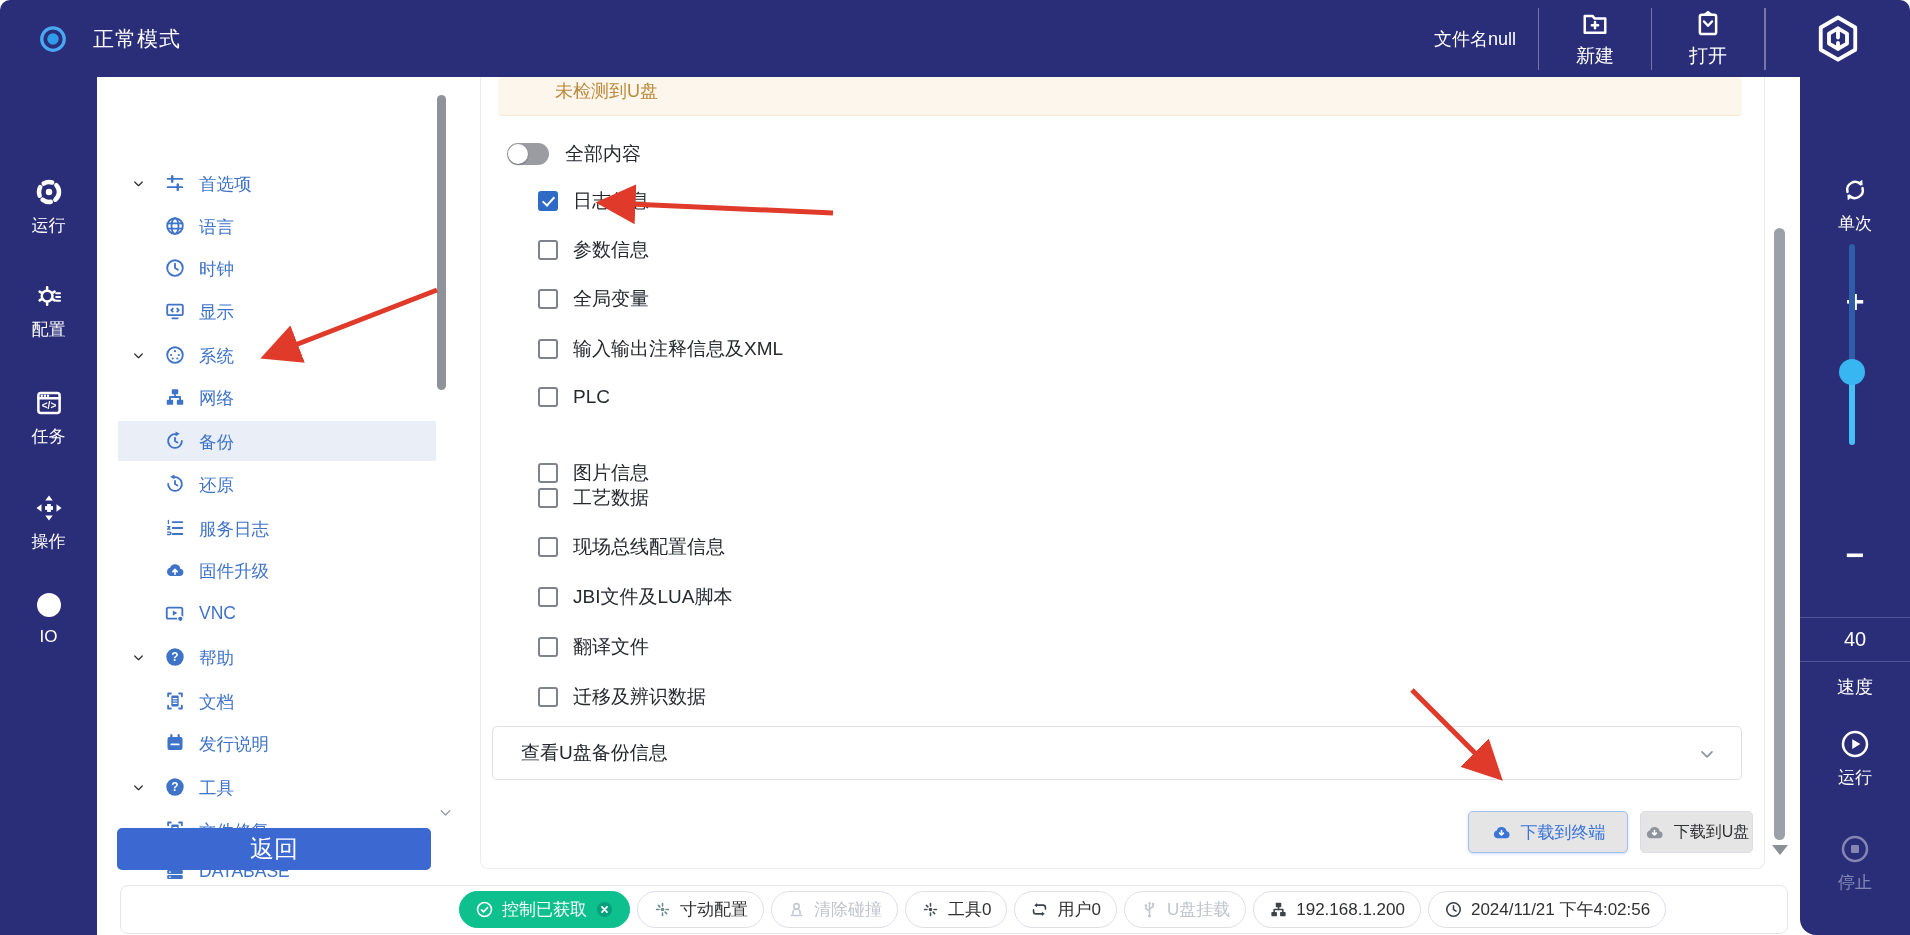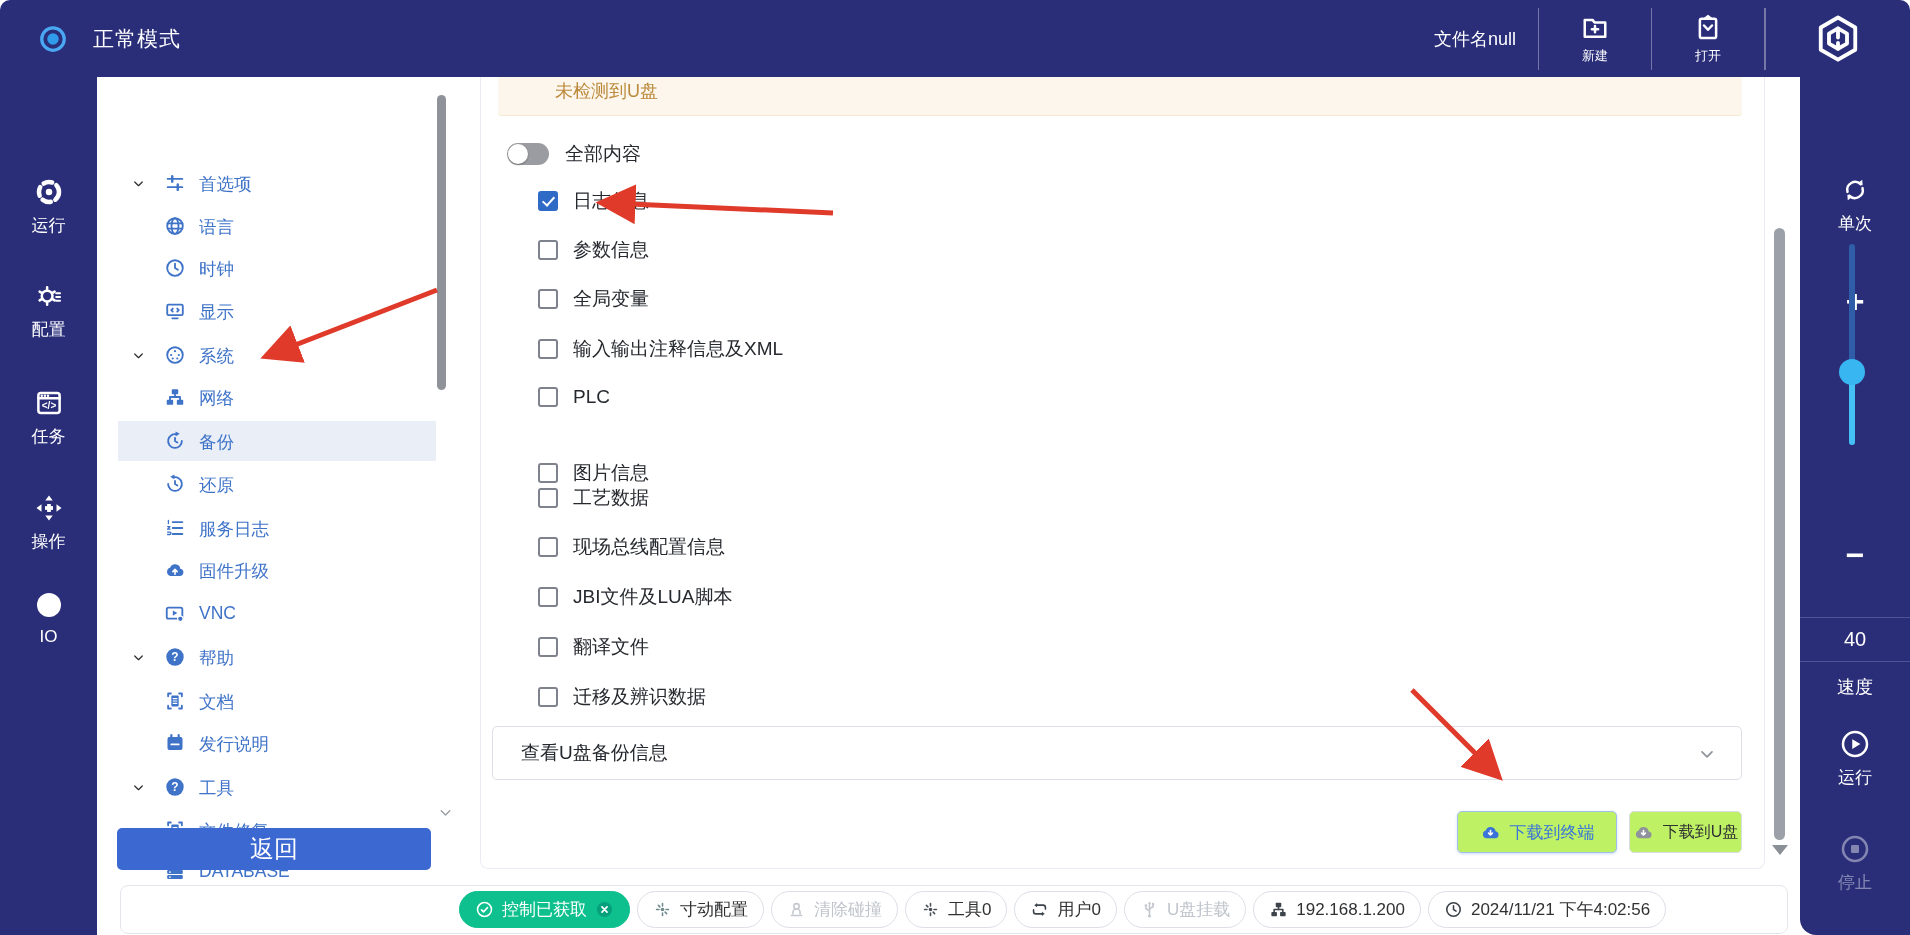--- a/index.html
+++ b/index.html
@@ -9,21 +9,21 @@
   
   .topbar{position:absolute;left:0;top:0;width:1910px;height:77px;background:#2a2e79;border-radius:10px 10px 0 0;display:flex;align-items:center;color:#fff;}
   .mode{display:flex;align-items:center;gap:25px;margin-left:38px;}
   .mode-ic{width:30px;height:30px;}
   .mode-label{font-size:21px;letter-spacing:1px;}
   .tb-right{margin-left:auto;display:flex;align-items:center;height:100%;}
   .tb-file{font-size:18px;margin-right:22px;}
   .tb-sep{width:1px;height:62px;background:rgba(255,255,255,0.35);}
   .tb-btn{width:112px;height:100%;display:flex;flex-direction:column;align-items:center;justify-content:center;gap:4px;cursor:pointer;}
   .tb-btn svg{width:30px;height:30px;}
-  .tb-btn span{font-size:13px;}
+  .tb-btn span{font-size:19px;}
   .tb-btn.disabled{opacity:0.45;}
   .tb-logo{width:144px;display:flex;align-items:center;justify-content:center;}
   .tb-logo svg{width:46px;height:50px;}
 
   
   .lrail{position:absolute;left:0;top:77px;width:97px;height:858px;background:#2a2e79;color:#fff;}
   .lrail-item{position:absolute;left:0;width:97px;text-align:center;cursor:pointer;}
   .lrail-item svg{width:30px;height:30px;}
   .lrail-item div{font-size:17px;margin-top:3px;}
 
@@ -46,21 +46,21 @@
   .switch{position:relative;width:42px;height:22px;border-radius:11px;background:#9b9ca1;cursor:pointer;}
   .switch::after{content:"";position:absolute;left:1px;top:1px;width:20px;height:20px;border-radius:50%;background:#fff;box-shadow:0 1px 2px rgba(0,0,0,.3);}
   .toggle-label,.clabel{font-size:19px;color:#26292e;}
   .crow{position:absolute;left:496px;display:flex;align-items:center;gap:15px;cursor:pointer;margin-left:42px;}
   .cb{position:relative;width:20px;height:20px;border:2px solid #7d828c;border-radius:3px;background:#fff;box-sizing:border-box;}
   .cb.checked{background:#2e6ac6;border-color:#2e6ac6;}
   .cb.checked::after{content:"";position:absolute;left:5px;top:1px;width:5px;height:10px;border:solid #fff;border-width:0 2.6px 2.6px 0;transform:rotate(42deg);}
   .select{position:absolute;left:492px;top:726px;width:1250px;height:54px;border:1px solid #dcdfe6;border-radius:5px;background:#fff;box-sizing:border-box;display:flex;align-items:center;cursor:pointer;}
   .select-text{font-size:19px;color:#24292f;margin-left:28px;}
   .select-chev{position:absolute;right:24px;top:17px;width:20px;height:20px;color:#8d9198;}
-  .dl-btn{position:absolute;top:811px;height:42px;border-radius:5px;background:#bef264;display:flex;align-items:center;justify-content:center;gap:9px;font-size:17px;box-sizing:border-box;cursor:pointer;}
+  .dl-btn{position:absolute;top:811px;height:42px;border-radius:5px;background:#e5e5e5;display:flex;align-items:center;justify-content:center;gap:9px;font-size:17px;box-sizing:border-box;cursor:pointer;margin-left:11px;}
   .dl-btn svg{width:21px;height:21px;}
   .dl-terminal{left:1457px;width:160px;border:1px solid #9fc0ef;color:#3a74d8;box-shadow:0 1px 3px rgba(58,116,216,.25);}
   .dl-usb{left:1629px;width:113px;border:1px solid #d9dce2;color:#303133;font-size:16px;}
   .dl-usb svg{color:#8f939b;}
   .main-scroll{position:absolute;left:1774px;top:228px;width:11px;height:612px;background:#9ca0a8;border-radius:6px;cursor:pointer;}
   .main-scroll-arrow{position:absolute;left:1772px;top:845px;width:0;height:0;border-left:8px solid transparent;border-right:8px solid transparent;border-top:10px solid #8b8f96;}
 
   
   .rrail{position:absolute;left:1800px;top:77px;width:110px;height:858px;background:#2a2e79;color:#fff;border-bottom-left-radius:16px;}
   .rr-item{position:absolute;left:0;width:110px;text-align:center;cursor:pointer;}

